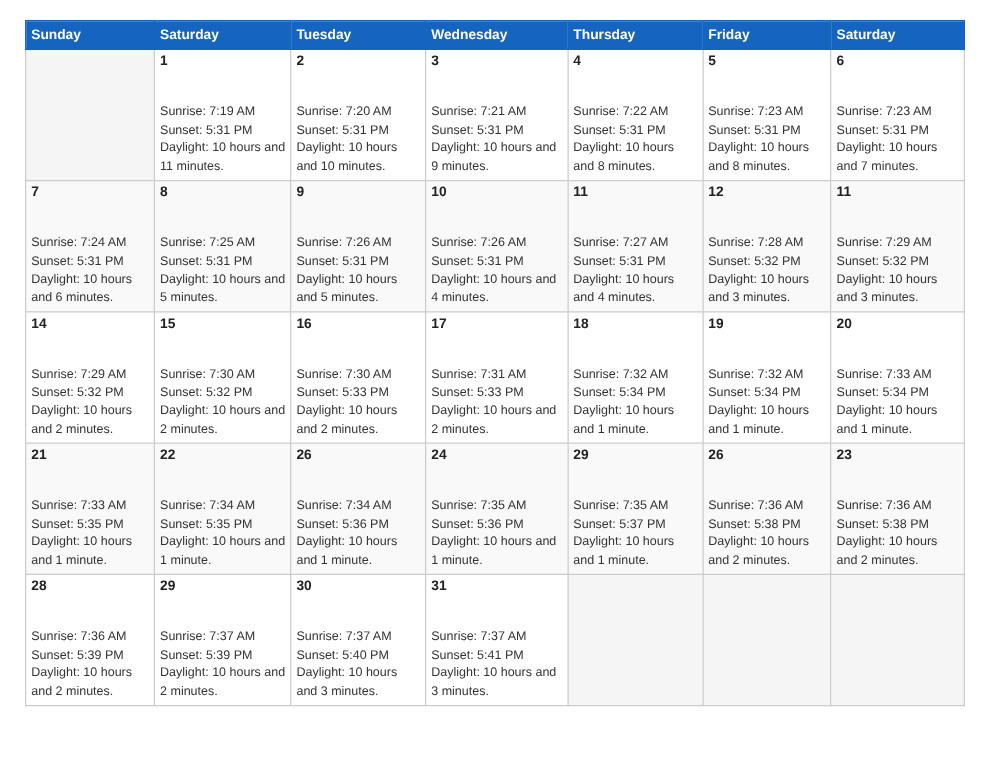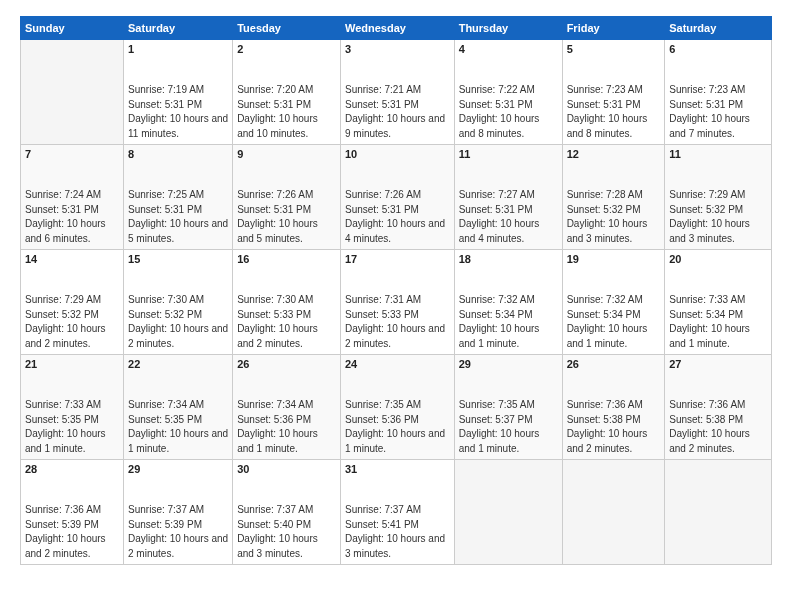--- a/index.html
+++ b/index.html
@@ -227,21 +227,21 @@
           </td>
           <td>
             <span class="day-number">29</span>
             <div class="day-info">Sunrise: 7:35 AM<br>Sunset: 5:37 PM<br>Daylight: 10 hours and 1 minute.</div>
           </td>
           <td>
             <span class="day-number">26</span>
             <div class="day-info">Sunrise: 7:36 AM<br>Sunset: 5:38 PM<br>Daylight: 10 hours and 2 minutes.</div>
           </td>
           <td>
-            <span class="day-number">27</span>
+            <span class="day-number">23</span>
             <div class="day-info">Sunrise: 7:36 AM<br>Sunset: 5:38 PM<br>Daylight: 10 hours and 2 minutes.</div>
           </td>
         </tr>
         <tr>
           <td>
             <span class="day-number">28</span>
             <div class="day-info">Sunrise: 7:36 AM<br>Sunset: 5:39 PM<br>Daylight: 10 hours and 2 minutes.</div>
           </td>
           <td>
             <span class="day-number">29</span>

